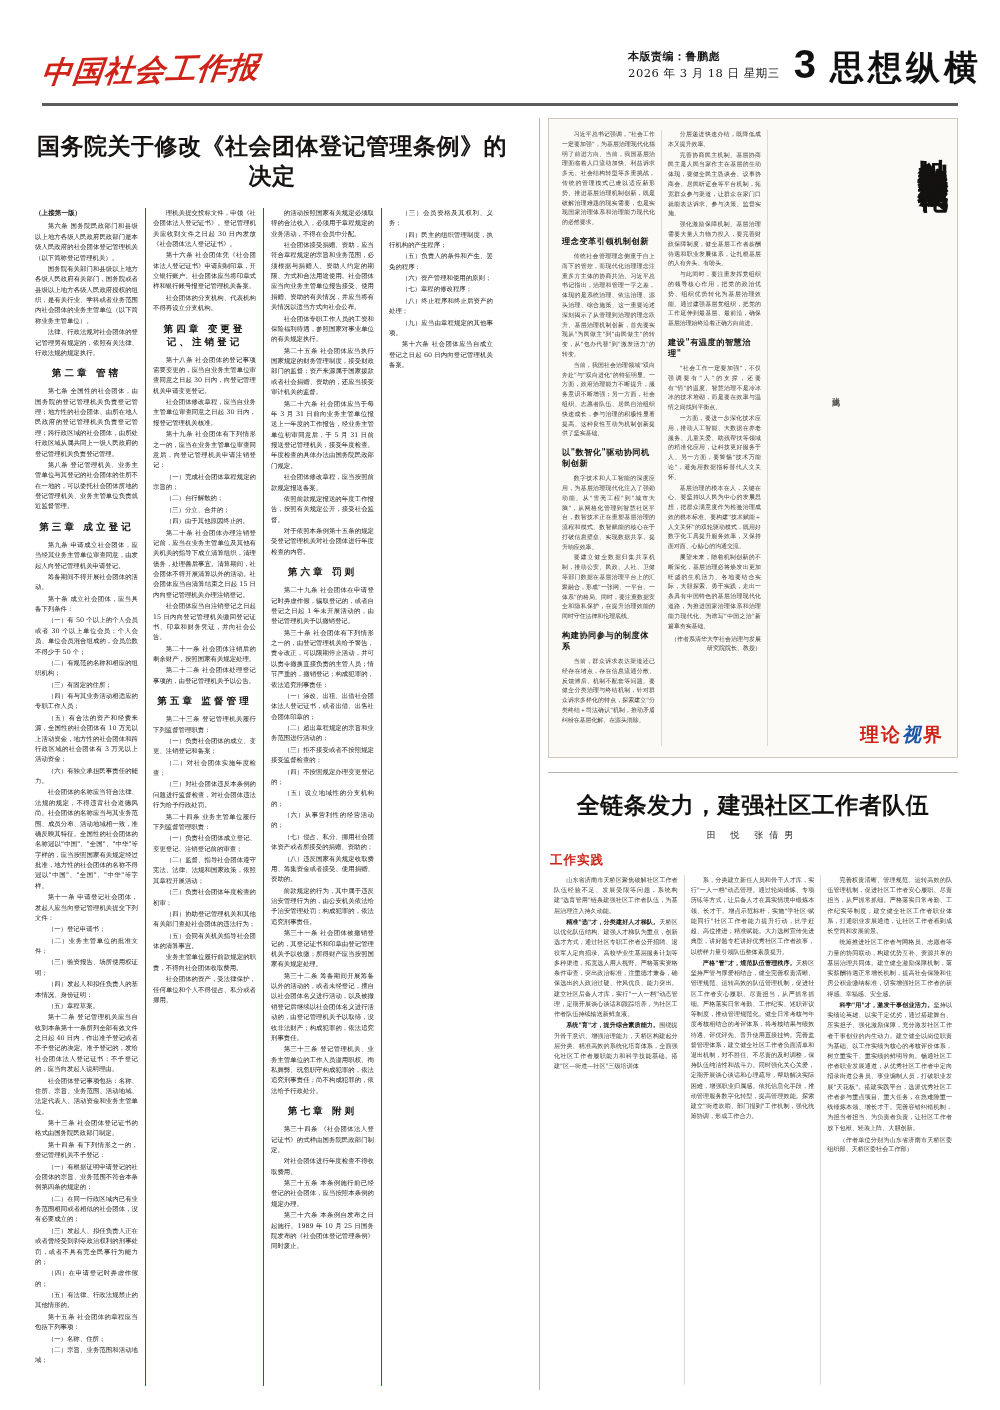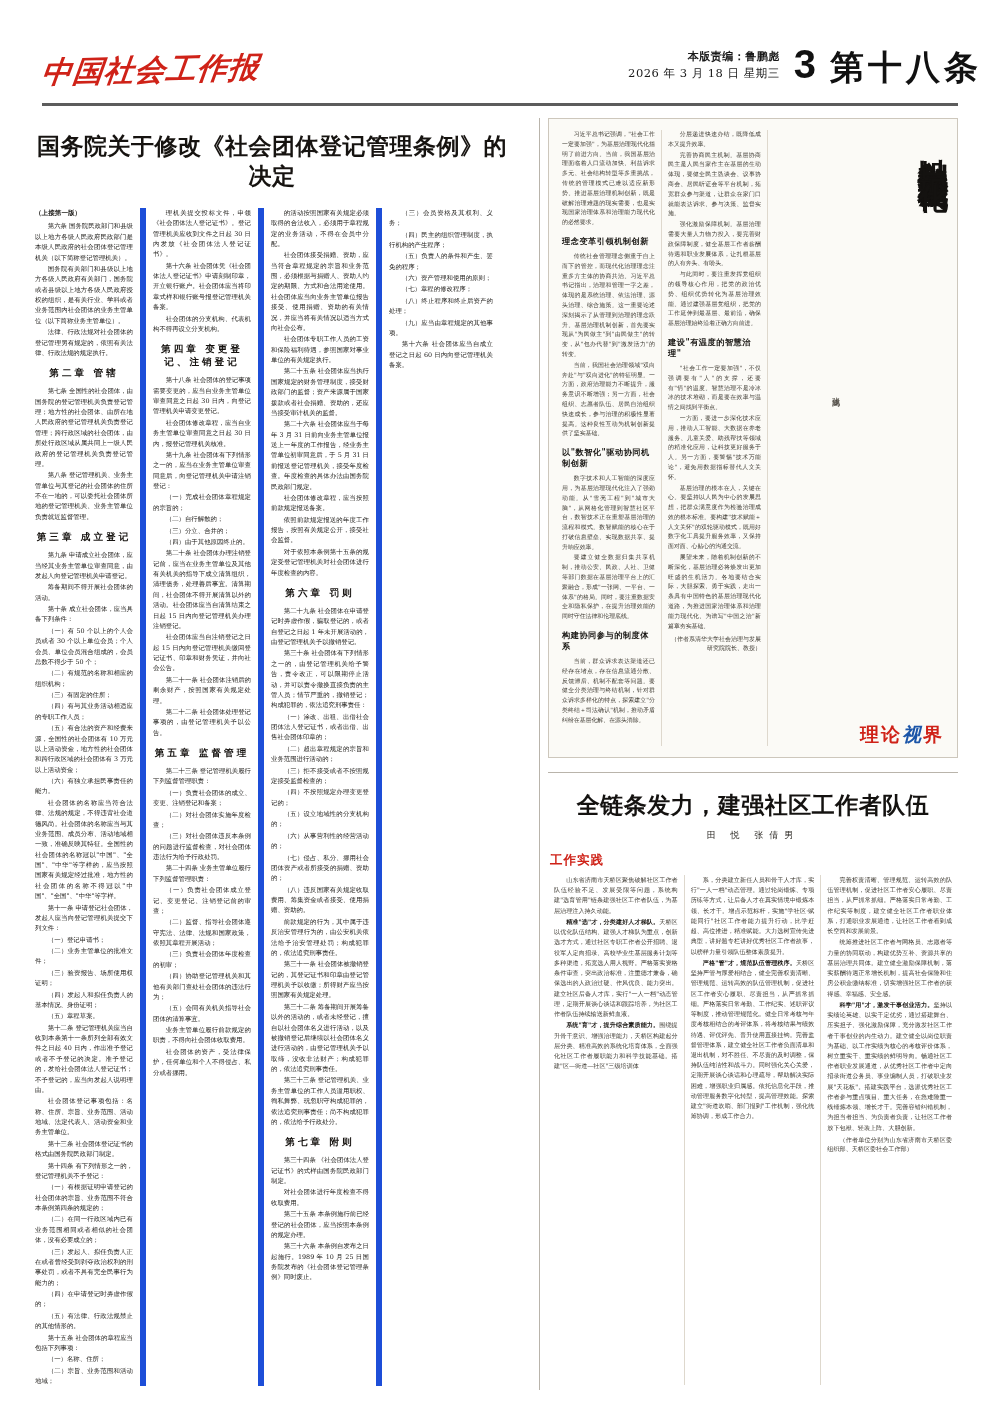--- a/index.html
+++ b/index.html
@@ -24,21 +24,21 @@
     letter-spacing:1px;
     transform:skewX(-8deg) rotate(-1.5deg);
     font-style:italic;
     white-space:nowrap;
   }
   .head-right{
     position:absolute;right:18px;top:44px;
     display:flex;align-items:flex-end;gap:14px;
   }
   .head-meta{
-    text-align:right;line-height:1.45;padding-bottom:4px;
+    line-height:1.45;padding-bottom:4px;
   }
   .head-editor{font-size:11px;font-weight:bold;letter-spacing:.5px;color:#1a1a1a;}
   .head-date{font-size:11.5px;letter-spacing:.5px;color:#1a1a1a;white-space:nowrap;}
   .head-pageno{
     font-size:40px;font-weight:bold;line-height:1;color:#111;
     font-family:"Liberation Sans","DejaVu Sans",sans-serif;
     padding-bottom:2px;
   }
   .head-section{
     font-size:34px;font-weight:bold;letter-spacing:4px;line-height:1;color:#111;
@@ -61,21 +61,21 @@
     font-size:23px;font-weight:bold;text-align:center;
     letter-spacing:.5px;line-height:1.3;
     font-family:"DejaVu Sans","Liberation Sans",sans-serif;
     padding:14px 0 16px 0;color:#161310;
   }
   .decree-cols{
     display:flex;gap:0px;height:1178px;
   }
   .dcol{
     width:118px;padding:0 7px;box-sizing:border-box;
-    border-right:6px solid #1d4ed8;
+    border-right:1px solid #1d4ed8;
   }
   .dcol:last-child{border-right:none;}
   .ptxt{
     font-size:6.4px;line-height:1.62;text-align:justify;
     text-indent:2em;margin:0 0 1px 0;color:#22201d;
     word-break:break-all;
   }
   .chapter{
     font-size:9.6px;font-weight:bold;text-align:center;
     margin:9px 0 6px 0;letter-spacing:3px;
@@ -171,21 +171,21 @@
 <div class="page">
 
   <div class="masthead">
     <div class="nameplate">中国社会工作报</div>
     <div class="head-right">
       <div class="head-meta">
         <div class="head-editor">本版责编：鲁鹏彪</div>
         <div class="head-date">2026 年 3 月 18 日   星期三</div>
       </div>
       <div class="head-pageno">3</div>
-      <div class="head-section">第十八条</div>
+      <div class="head-section">思想纵横</div>
     </div>
     <div class="rule-thick"></div>
   </div>
 
   <div class="decree">
     <div class="decree-title">国务院关于修改《社会团体登记管理条例》的决定</div>
     <div class="decree-cols">
       <div class="dcol">
           <p class="ptxt sourceline">（上接第一版）</p>
           <p class="ptxt">第六条  国务院民政部门和县级以上地方各级人民政府民政部门是本级人民政府的社会团体登记管理机关（以下简称登记管理机关）。</p>

